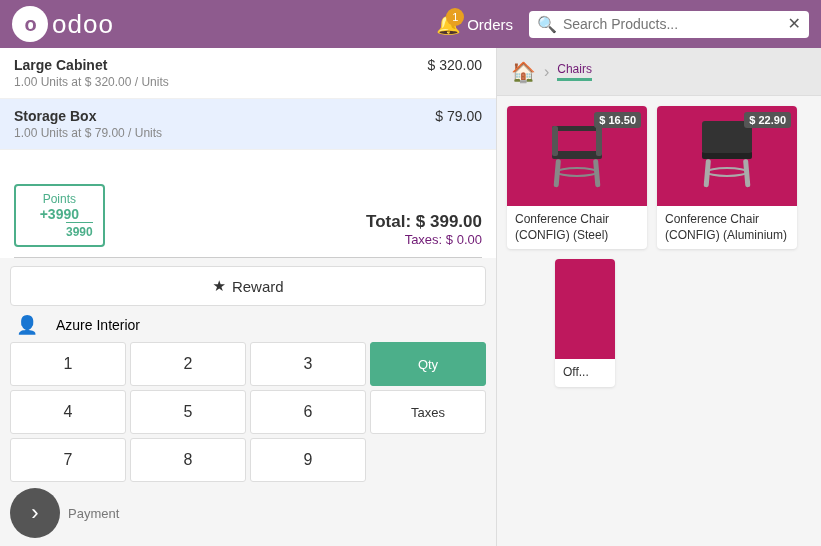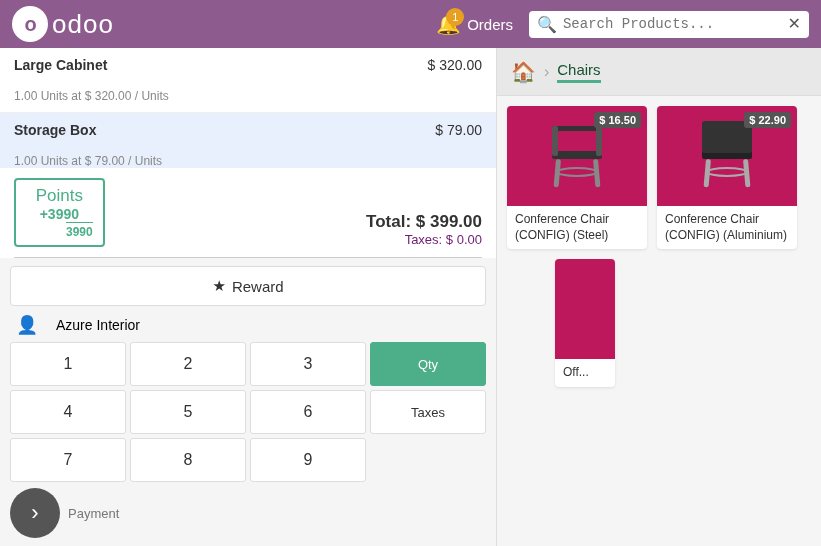--- a/index.html
+++ b/index.html
@@ -82,21 +82,20 @@
       width: 280px;
       gap: 6px;
     }
     .search-bar input {
       border: none;
       outline: none;
       font-size: 14px;
       color: #8b5cf6;
       flex: 1;
       background: transparent;
-      font-family: Liberation Mono, monospace;
     }
     .search-clear {
       background: none;
       border: none;
       cursor: pointer;
       color: #555;
       font-size: 16px;
       line-height: 1;
     }
 
@@ -135,21 +134,21 @@
       gap: 20px;
     }
     .order-item .item-name {
       font-weight: bold;
       font-size: 14px;
       color: #333;
     }
     .order-item .item-detail {
       font-size: 12px;
       color: #888;
-      margin-top: 16px;
+      margin-top: 2px;
     }
     .order-item .item-price {
       font-size: 14px;
       color: #333;
       font-weight: 500;
     }
 
     
     .summary-area {
       padding: 10px 14px;
@@ -159,21 +158,21 @@
     }
     .points-box {
       border: 2px solid #4caf8a;
       border-radius: 4px;
       padding: 6px 10px;
       text-align: center;
       color: #4caf8a;
       font-size: 13px;
       min-width: 70px;
     }
-    .points-label { font-size: 17px; }
+    .points-label { font-size: 12px; }
     .points-gained { font-size: 14px; font-weight: bold; }
     .points-total { font-size: 12px; font-weight: bold; border-top: 1px solid #4caf8a; padding-top: 2px; margin-left: 40px; }
 
     .totals {
       text-align: right;
       margin-left: 48px;
     }
     .total-line {
       font-size: 17px;
       font-weight: bold;
@@ -299,22 +298,22 @@
       border: none;
       cursor: pointer;
       font-size: 20px;
       color: #555;
     }
     .breadcrumb-sep {
       color: #aaa;
       font-size: 16px;
     }
     .breadcrumb-current {
-      font-size: 15px;
-      color: #14532d;
+      font-size: 12px;
+      color: #701a75;
       font-weight: 500;
     }
     .breadcrumb-underline {
       border-bottom: 3px solid #4caf8a;
       padding-bottom: 2px;
     }
 
     
     .product-grid {
       display: flex;

